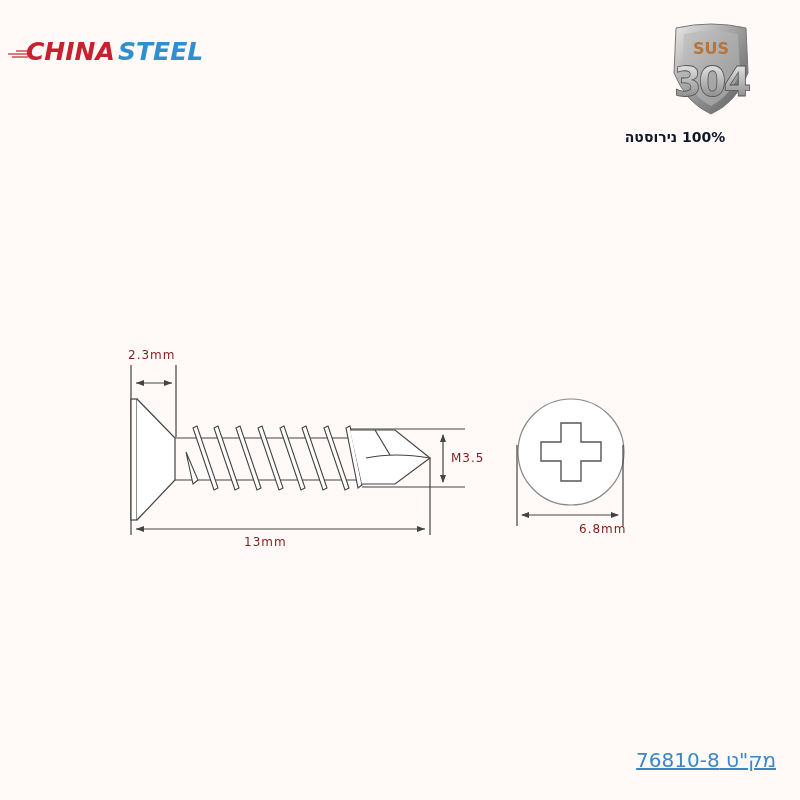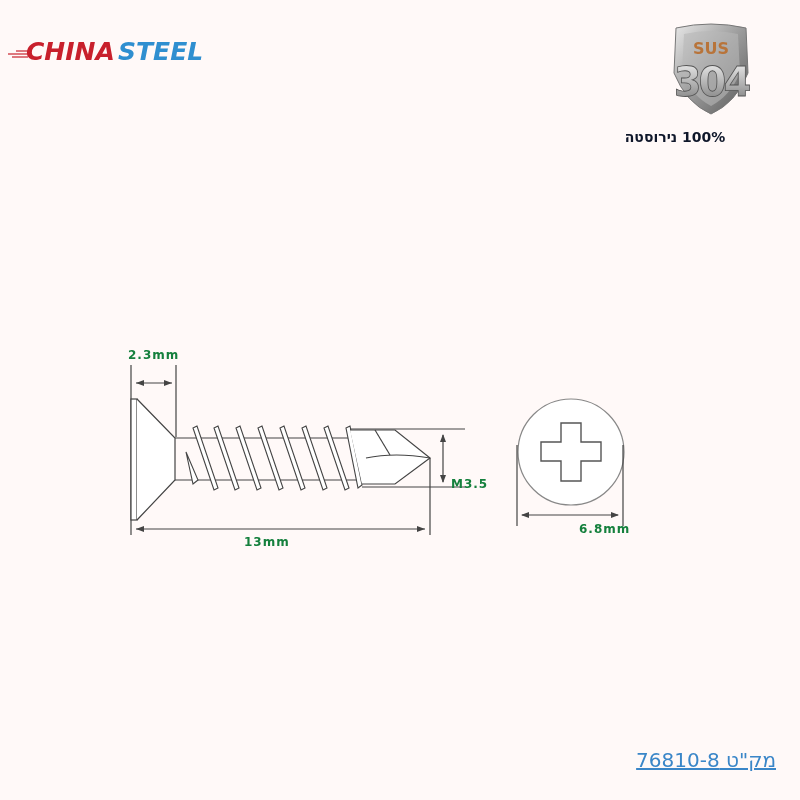--- a/index.html
+++ b/index.html
@@ -2,21 +2,21 @@
 <html><head>
 <meta charset="utf-8">
 <style>
   html, body { margin:0; padding:0; }
   body { width:800px; height:800px; background:#fff9f8; position:relative; overflow:hidden; font-family:"DejaVu Sans", sans-serif; }
   .logo { position:absolute; left:8px; top:32px; width:200px; height:34px; }
   .logo svg { width:200px; height:34px; }
   .badge { position:absolute; left:656px; top:18px; width:110px; height:100px; }
   .badge-caption { position:absolute; left:600px; top:129px; width:150px; text-align:center; font-size:14px; font-weight:bold; color:#0f172a; direction:rtl; }
   .drawing { position:absolute; left:0; top:0; width:800px; height:800px; }
-  .dim-label { position:absolute; font-size:12px; font-weight:bold; color:#15803d; letter-spacing:1px; }
+  .dim-label { position:absolute; font-size:12px; font-weight:normal; color:#7f1d1d; letter-spacing:1px; }
   .sku { position:absolute; right:24px; top:748px; font-size:20px; color:#3a86c8; text-decoration:underline; direction:rtl; font-family:"DejaVu Sans", sans-serif; }
 </style>
 </head>
 <body>
 
 <div class="logo">
   <svg viewBox="0 0 200 34">
     <line x1="0" y1="22" x2="20" y2="22" stroke="#c8202c" stroke-width="1.2"></line>
     <line x1="4" y1="25" x2="20" y2="25" stroke="#c8202c" stroke-width="1.2"></line>
     <line x1="8" y1="19" x2="20" y2="19" stroke="#c8202c" stroke-width="1.2"></line>
@@ -95,16 +95,16 @@
     <path d="M443 483 L440 475 L446 475 Z"></path>
     <path d="M136 529 L144 526 L144 532 Z"></path>
     <path d="M425 529 L417 526 L417 532 Z"></path>
     <path d="M521 515 L529 512 L529 518 Z"></path>
     <path d="M619 515 L611 512 L611 518 Z"></path>
   </g>
 </svg>
 
 <div class="dim-label" style="left:128px;top:348px;">2.3mm</div>
 <div class="dim-label" style="left:244px;top:535px;">13mm</div>
-<div class="dim-label" style="left:451px;top:477px;text-align:right;">M3.5</div>
+<div class="dim-label" style="left:451px;top:451px;text-align:right;">M3.5</div>
 <div class="dim-label" style="left:548px;top:522px;margin-left:31px;">6.8mm</div>
 
 <a class="sku">מק"ט 76810-8</a>
 
 </body></html>

